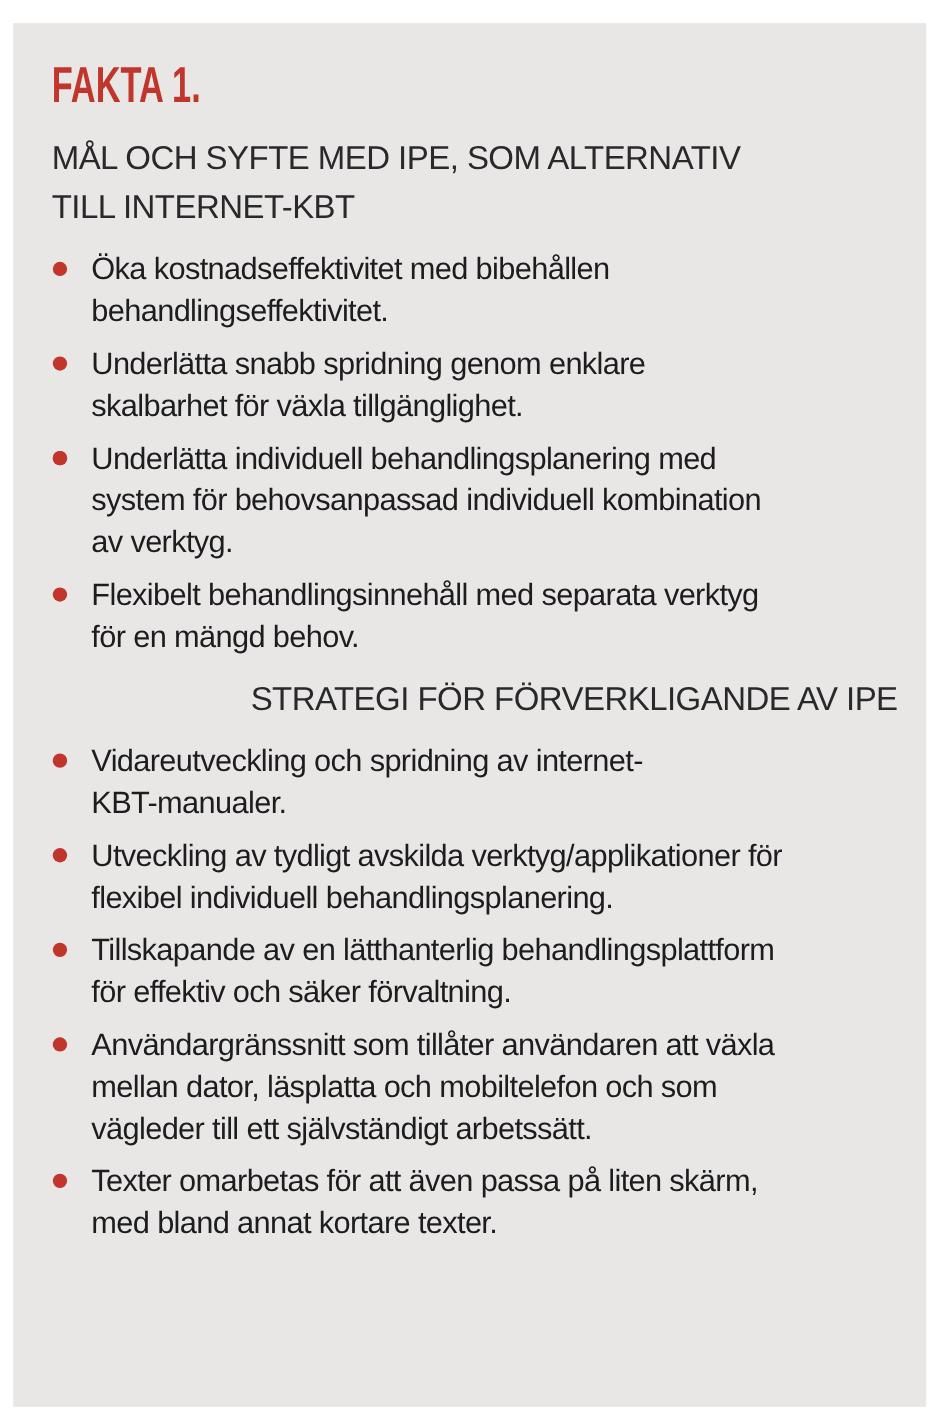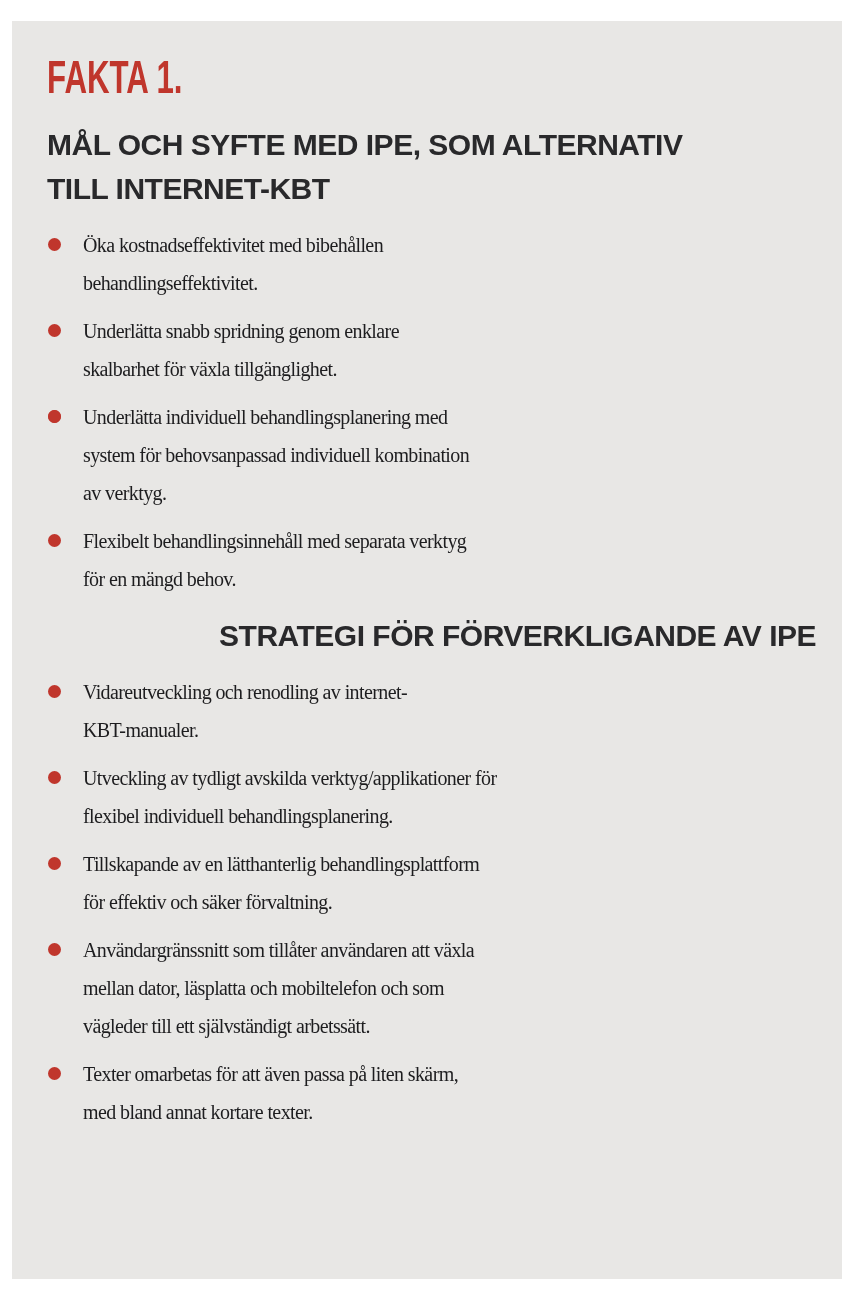--- a/index.html
+++ b/index.html
@@ -26,44 +26,43 @@
     font-weight: 700;
     line-height: 1.05;
     margin: 0 0 22px 0;
     transform: scaleX(0.68);
     transform-origin: left center;
     white-space: nowrap;
   }
   .section-heading {
     color: var(--heading-color, #29292b);
     font-size: 30px;
-    font-weight: 700;
+    font-weight: 400;
     letter-spacing: -0.5px;
     line-height: 44px;
     margin: 0 0 15px 0;
     white-space: pre-line;
   }
   .section + .section .section-heading {
     margin-top: 16px;
     text-align: right;
   }
   ul.bullet-list {
     list-style: none;
     margin: 0 0 6px 0;
     padding: 0;
   }
   li.list-item {
     position: relative;
     padding-left: 36px;
     margin: 0 0 10px 0;
     color: var(--text-color, #1d1d1f);
-    font-size: 20px;
+    font-size: 28px;
     line-height: 38px;
     letter-spacing: -0.6px;
-    font-family: Liberation Serif, serif;
   }
   .bullet-icon {
     position: absolute;
     left: 1px;
     top: 12px;
     width: 13px;
     height: 13px;
     border-radius: 50%;
     background: var(--accent-red, #c0362c);
   }
@@ -108,21 +107,21 @@
 för en mängd behov.</span>
         </li>
       </ul>
     </div>
 
     <div class="section">
       <h2 class="section-heading">STRATEGI FÖR FÖRVERKLIGANDE AV IPE</h2>
       <ul class="bullet-list">
         <li class="list-item">
           <span class="bullet-icon"></span>
-          <span class="item-text">Vidareutveckling och renodling av internet-
+          <span class="item-text">Vidareutveckling och spridning av internet-
 KBT-manualer.</span>
         </li>
         <li class="list-item">
           <span class="bullet-icon"></span>
           <span class="item-text">Utveckling av tydligt avskilda verktyg/applikationer för
 flexibel individuell behandlingsplanering.</span>
         </li>
         <li class="list-item">
           <span class="bullet-icon"></span>
           <span class="item-text">Tillskapande av en lätthanterlig behandlingsplattform

